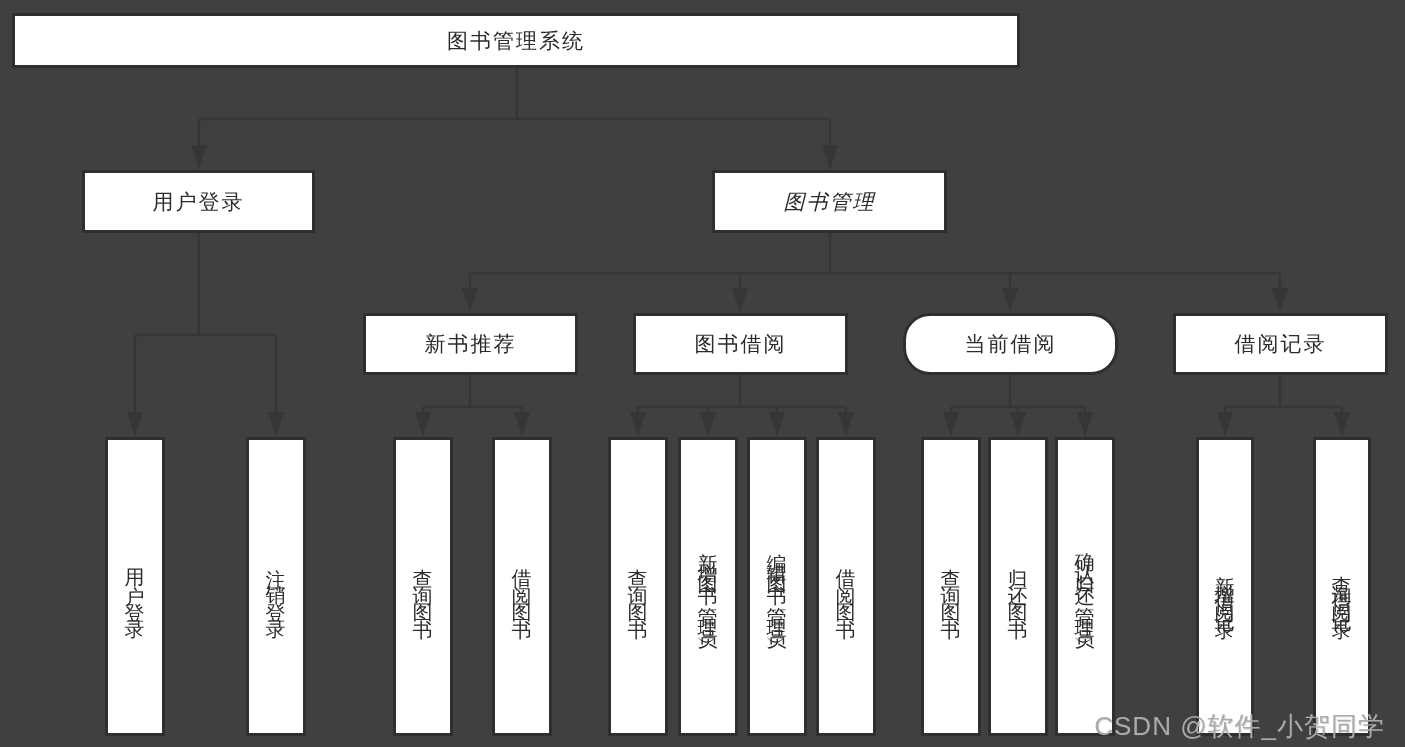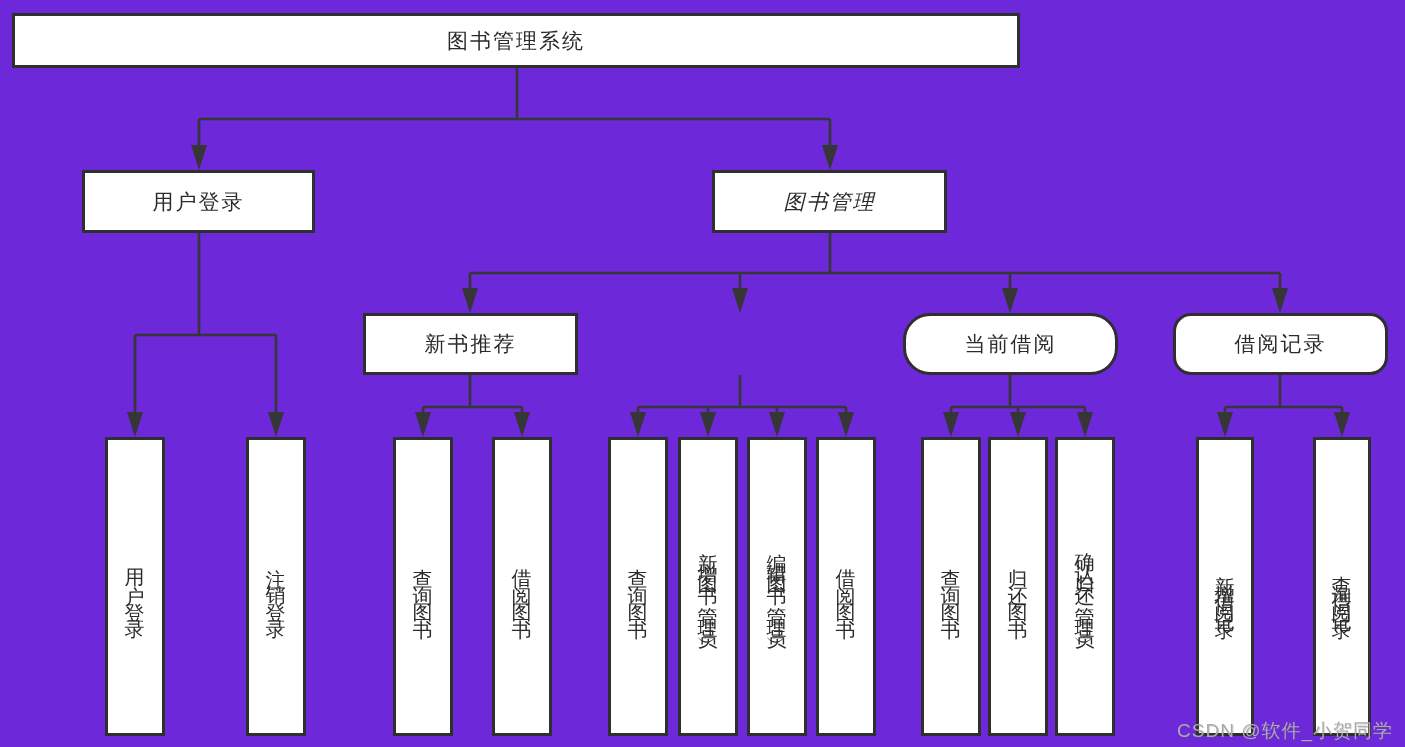--- a/index.html
+++ b/index.html
@@ -4,21 +4,21 @@
 <style>
   html, body {
     margin: 0;
     padding: 0;
     background: #ffffff;
   }
   #stage {
     position: relative;
     width: 1405px;
     height: 747px;
-    background: #6d28d9;
+    background: #404040;
     overflow: hidden;
     font-family: "Liberation Sans", "DejaVu Sans", sans-serif;
   }
   #wires {
     position: absolute;
     left: 0; top: 0;
     width: 1405px;
     height: 747px;
     z-index: 0;
   }
@@ -42,24 +42,24 @@
     writing-mode: vertical-rl;
     text-orientation: mixed;
     font-size: 20px;
     line-height: 1;
   }
   .sp4 { letter-spacing: 17px; }
   .sp6 { letter-spacing: 9px;  }
   .sp9 { letter-spacing: 11px; }
   #watermark {
     position: absolute;
-    right: 12px;
+    right: 20px;
     bottom: 3px;
     z-index: 2;
-    font-size: 19px;
+    font-size: 26px;
     color: #aaaaaf;
     letter-spacing: 1px;
     text-shadow: 1px 1px 0 rgba(90,90,95,0.25);
     white-space: nowrap;
   }
 </style>
 </head>
 <body>
 
 <div id="stage">
@@ -96,22 +96,23 @@
       <polygon points="1342,437 1334,412 1350,412"></polygon>
     </g>
   </svg>
 
   <div class="hbox" style="left:12px; top:13px; width:1008px; height:55px;">图书管理系统</div>
 
   <div class="hbox" style="left:82px; top:170px; width:233px; height:63px;">用户登录</div>
   <div class="hbox" style="left:712px; top:170px; width:235px; height:63px;font-style:italic;">图书管理</div>
 
   <div class="hbox" style="left:363px; top:313px; width:215px; height:62px;">新书推荐</div>
+  <div class="hbox" style="left:633px; top:313px; width:215px; height:62px;">图书借阅</div>
   <div class="hbox" style="left:903px; top:313px; width:215px; height:62px;border-radius:27px;">当前借阅</div>
-  <div class="hbox" style="left:1173px; top:313px; width:215px; height:62px;border-radius:18px;">借阅记录</div>
+  <div class="hbox" style="left:1173px; top:313px; width:215px; height:62px;">借阅记录</div>
 
   <div class="vbox sp4" style="left:105px; top:437px; width:60px; height:299px;">用户登录</div>
   <div class="vbox sp4" style="left:246px; top:437px; width:60px; height:299px;">注销登录</div>
 
   <div class="vbox sp4" style="left:393px; top:437px; width:60px; height:299px;">查询图书</div>
   <div class="vbox sp4" style="left:492px; top:437px; width:60px; height:299px;">借阅图书</div>
 
   <div class="vbox sp4" style="left:608px; top:437px; width:60px; height:299px;">查询图书</div>
   <div class="vbox sp9" style="left:678px; top:437px; width:60px; height:299px;">新增图书（管理员）</div>
   <div class="vbox sp9" style="left:747px; top:437px; width:60px; height:299px;">编辑图书（管理员）</div>

